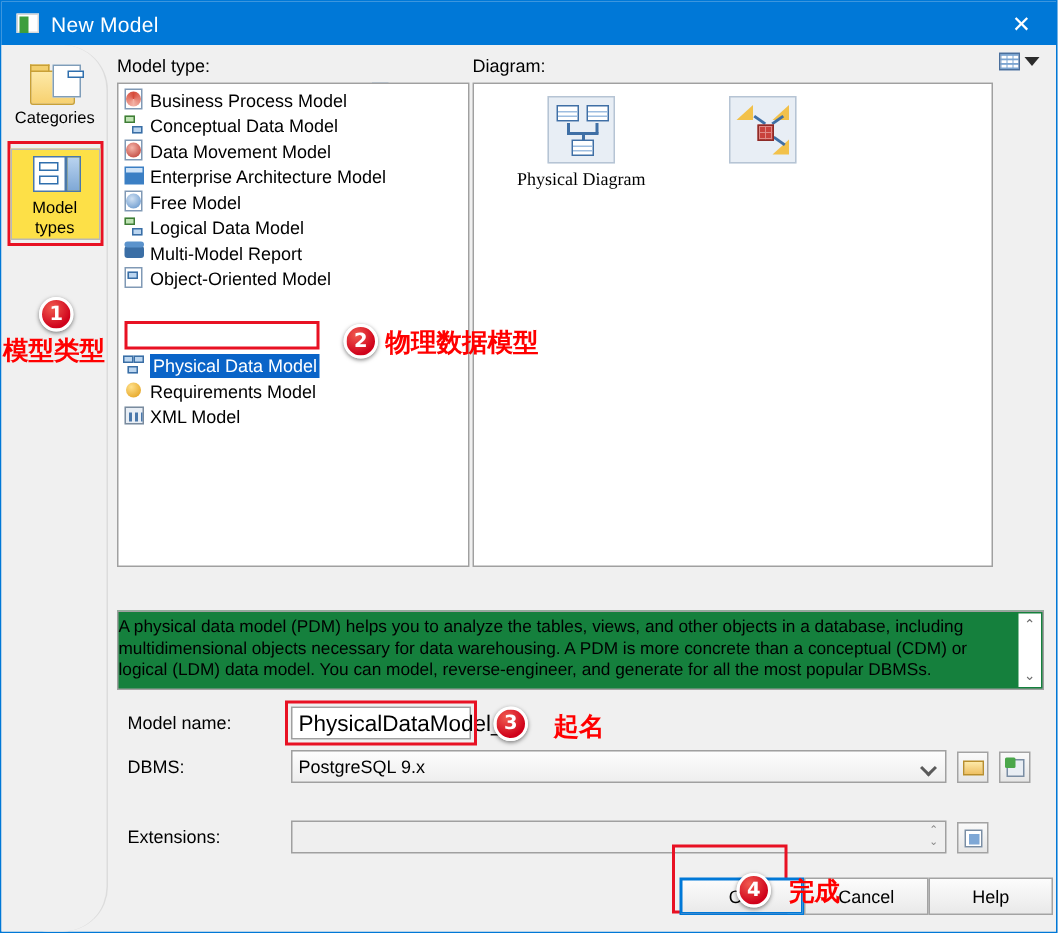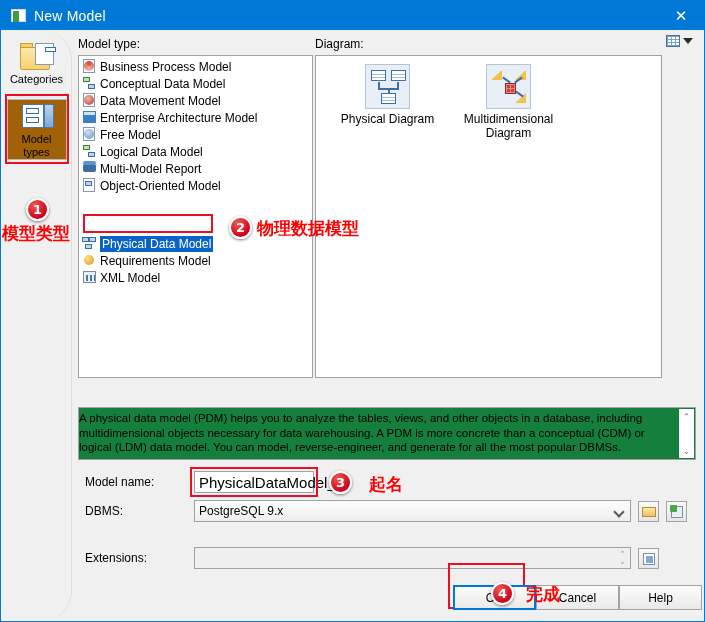--- a/index.html
+++ b/index.html
@@ -37,21 +37,21 @@
   
   .content { position:absolute; left:0; top:29px; right:0; bottom:0; background:#f0f0f0; }
 
   
   .rail {
     position:absolute; left:1px; top:0px; width:70px; bottom:0;
     background:#f0f0f0; border-right:1px solid #dcdcdc;border-radius:30px;
   }
   .rail-item { width:64px; margin:6px auto 0; text-align:center; padding:3px 0 2px; position:relative; }
   .rail-item.selected { border:2px solid #e81123; }
-  .rail-item.selected .rail-inner { border:1px solid #b9b9b9; background:#a16207; padding-top:3px; }
+  .rail-item.selected .rail-inner { border:1px solid #b9b9b9; background:#fde047; padding-top:3px; }
   .rail-inner{ padding-top:4px; }
   .rail-label { font-size:11px; margin-top:2px; line-height:13px; }
 
   .ic-cat { width:34px; height:28px; margin:0 auto; position:relative; }
   .ic-cat .folder{ position:absolute; left:0; top:4px; width:30px;height:23px;
     background:linear-gradient(#fde9a8,#f7d170); border:1px solid #c8a037; border-radius:1px 3px 2px 2px;}
   .ic-cat .tab{position:absolute;left:0;top:0px;width:13px;height:5px;background:#f3cf6d;border:1px solid #c8a037;border-bottom:none;}
   .ic-cat .pg{position:absolute;right:0px;top:0px;width:19px;height:22px;background:#fff;border:1px solid #7f9db9;}
   .ic-cat .b1{position:absolute;right:4px;top:4px;width:11px;height:5px;background:#fff;border:1px solid #2f6fad;}
   .ic-cat .b2{position:absolute;right:4px;top:12px;width:11px;height:5px;background:#fff;border:1px solid #2f6fad;}
@@ -88,21 +88,21 @@
   .g-bldg::after{content:"";position:absolute;left:1px;top:1px;width:11px;height:3px;background:#cfe3f7;}
   .g-stack{position:absolute;left:1px;top:3px;width:13px;height:8px;background:#3a6ea5;border-radius:2px;}
   .g-stack::after{content:"";position:absolute;left:0;top:-3px;width:13px;height:4px;background:#5b93cc;border-radius:2px;}
   .g-ball{position:absolute;left:2px;top:2px;width:10px;height:10px;border-radius:50%;background:radial-gradient(circle at 35% 30%,#ffe08a,#e09a12);}
   .g-xml{position:absolute;left:1px;top:1px;width:13px;height:12px;background:#e8eef5;border:1px solid #7a8b9e;}
   .g-xml::after{content:"";position:absolute;left:2px;top:3px;width:9px;height:6px;background:repeating-linear-gradient(90deg,#4a78ab 0 2px,#e8eef5 2px 4px);}
 
   
   .diagram-panel {
     position:absolute; left:314px; top:25px; width:347px; height:323px;
-    background:#fff; border:1px solid #a0a0a0;
+    background:#fff; border:1px solid #a0a0a0;font-family:Liberation Serif, serif;
   }
   .view-toggle{ position:absolute; right:11px; top:5px; display:flex; align-items:center; gap:3px; }
   .vt-grid{width:14px;height:12px;background:#fff;border:1px solid #4a6f9c;
     background-image:linear-gradient(#7ba4d0 1px,transparent 1px),linear-gradient(90deg,#7ba4d0 1px,transparent 1px);
     background-size:4px 3px;}
   .vt-caret{width:0;height:0;border-left:5px solid transparent;border-right:5px solid transparent;border-top:6px solid #2b2b2b;}
 
   .diag-items{ display:flex; padding:8px 0 0 14px; gap:6px; }
   .diag-item{ width:115px; text-align:center; }
   .diag-ico{
@@ -334,21 +334,20 @@
         <div class="diag-item">
           <div class="diag-ico">
             <i class="dg-tri" style="left:4px;top:5px"></i>
             <i class="dg-tri" style="left:28px;top:5px"></i>
             <i class="dg-tri" style="left:28px;top:28px"></i>
             <i class="dg-link" style="left:15px;top:14px;width:9px;height:2px;transform:rotate(35deg)"></i>
             <i class="dg-link" style="left:27px;top:14px;width:9px;height:2px;transform:rotate(-35deg)"></i>
             <i class="dg-link" style="left:28px;top:28px;width:9px;height:2px;transform:rotate(35deg)"></i>
             <i class="dg-cube"></i>
           </div>
-          <div class="diag-lbl">Multidimensional Diagram</div>
         </div>
       </div>
     </div>
 
     <div class="desc-box">
       <div class="desc-text">A physical data model (PDM) helps you to analyze the tables, views, and other objects in a database, including multidimensional objects necessary for data warehousing. A PDM is more concrete than a conceptual (CDM) or logical (LDM) data model. You can model, reverse-engineer, and generate for all the most popular DBMSs.</div>
       <div class="desc-sb">
         <div class="sb-up">⌃</div>
         <div class="sb-dn">⌄</div>
       </div>

